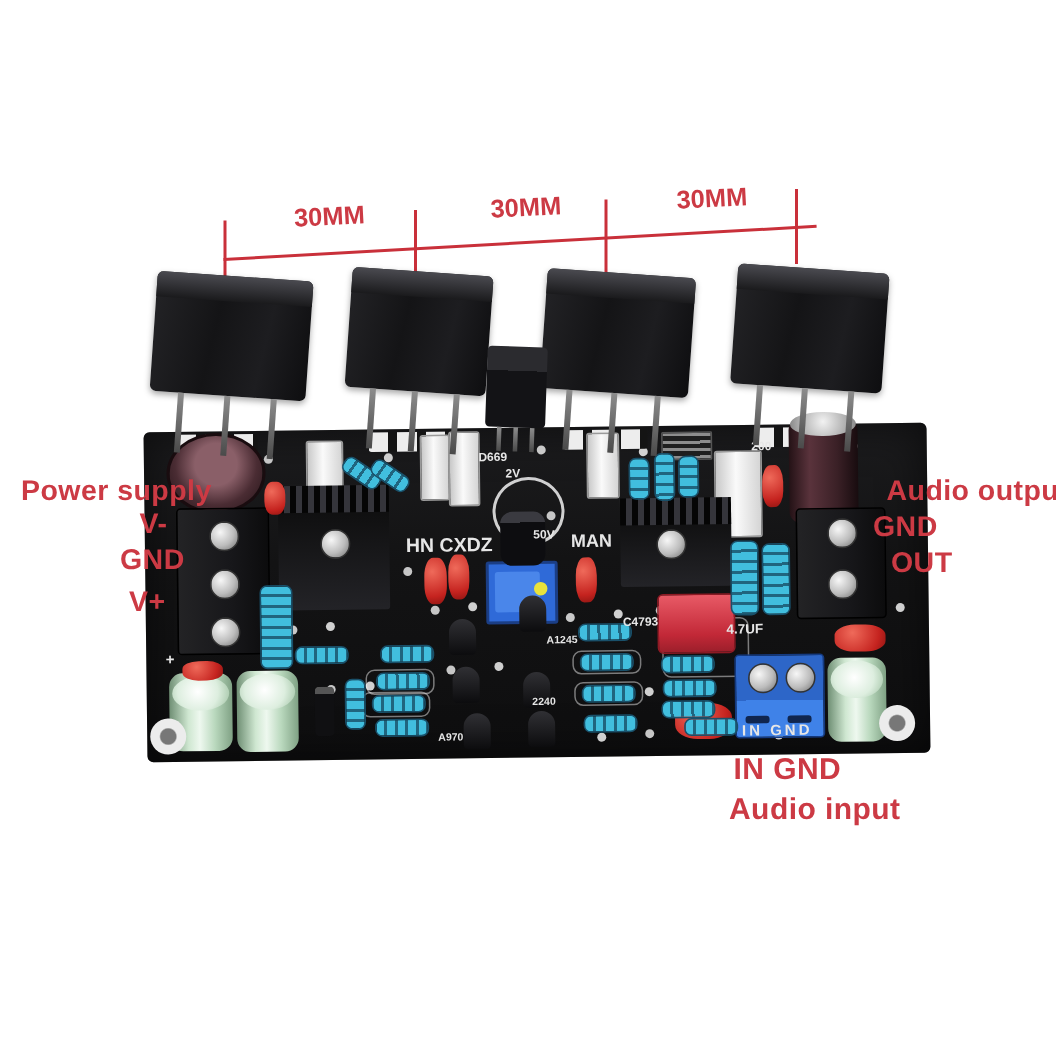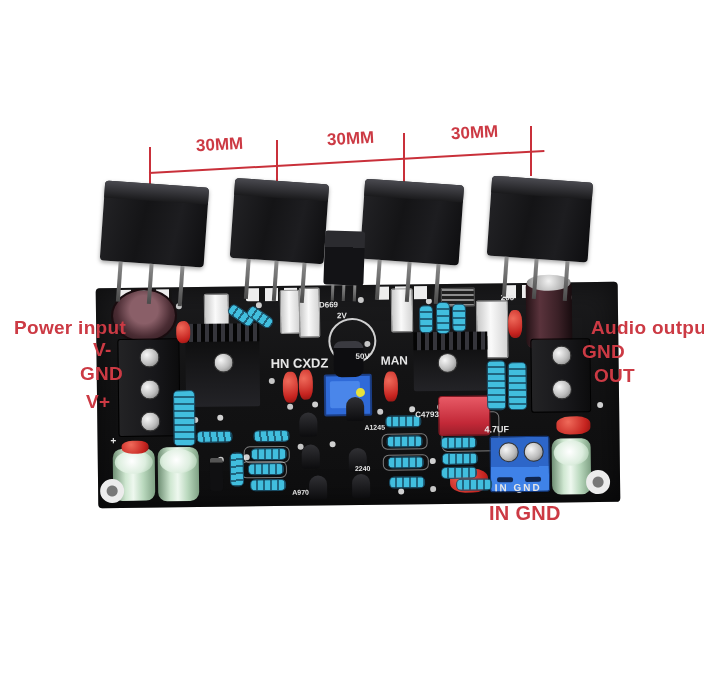--- a/index.html
+++ b/index.html
@@ -220,21 +220,21 @@
 
     <span class="silk" style="left:223px;top:15px;">D669</span>
     <span class="silk" style="left:241px;top:26px;">2V</span>
     <span class="silk" style="left:259px;top:67px;">50V</span>
     <span class="silk" style="left:174px;top:70px;font-size:13px;">HN CXDZ</span>
     <span class="silk" style="left:284px;top:69px;font-size:12px;">MAN</span>
     <span class="silk" style="left:318px;top:126px;">C4793</span>
     <span class="silk" style="left:267px;top:139px;font-size:7px;">A1245</span>
     <span class="silk" style="left:257px;top:180px;font-size:7px;">2240</span>
     <span class="silk" style="left:194px;top:203px;font-size:7px;">A970</span>
-    <span class="silk" style="left:387px;top:141px;font-size:9px;text-align:center;">4.7UF</span>
+    <span class="silk" style="left:387px;top:131px;font-size:9px;text-align:center;">4.7UF</span>
     <span class="silk" style="left:392px;top:199px;width:56px;text-align:center;font-size:10px;letter-spacing:2px;">IN GND</span>
     <span class="silk" style="left:405px;top:10px;">200</span>
     <span class="silk" style="left:13px;top:147px;font-size:10px;">+</span>
   </div>
 
   <div class="bigtr" style="left:101px;top:184px;width:104px;height:120px;">
     <i class="body"></i>
     <i class="leg" style="left:18%;"></i>
     <i class="leg" style="left:48%;"></i>
     <i class="leg" style="left:78%;"></i>
@@ -258,23 +258,24 @@
     <i class="leg" style="left:78%;"></i>
   </div>
 
   <div class="smalltr" style="left:324px;top:231px;width:40px;height:70px;">
     <i class="body"></i>
     <i class="leg" style="left:20%;"></i>
     <i class="leg" style="left:48%;"></i>
     <i class="leg" style="left:76%;"></i>
   </div>
 
-  <span class="red-label" style="left:14px;top:317px;">Power input</span>
+  <span class="red-label" style="left:14px;top:317px;">Power supply</span>
   <span class="red-label" style="left:93px;top:339px;">V-</span>
   <span class="red-label" style="left:80px;top:363px;">GND</span>
   <span class="red-label" style="left:86px;top:391px;">V+</span>
 
   <span class="red-label" style="left:591px;top:317px;">Audio output</span>
   <span class="red-label" style="left:582px;top:341px;">GND</span>
   <span class="red-label" style="left:594px;top:365px;">OUT</span>
 
   <span class="red-label big" style="left:489px;top:502px;">IN GND</span>
+  <span class="red-label big" style="left:486px;top:529px;">Audio input</span>
 </div>
 
 </body></html>

